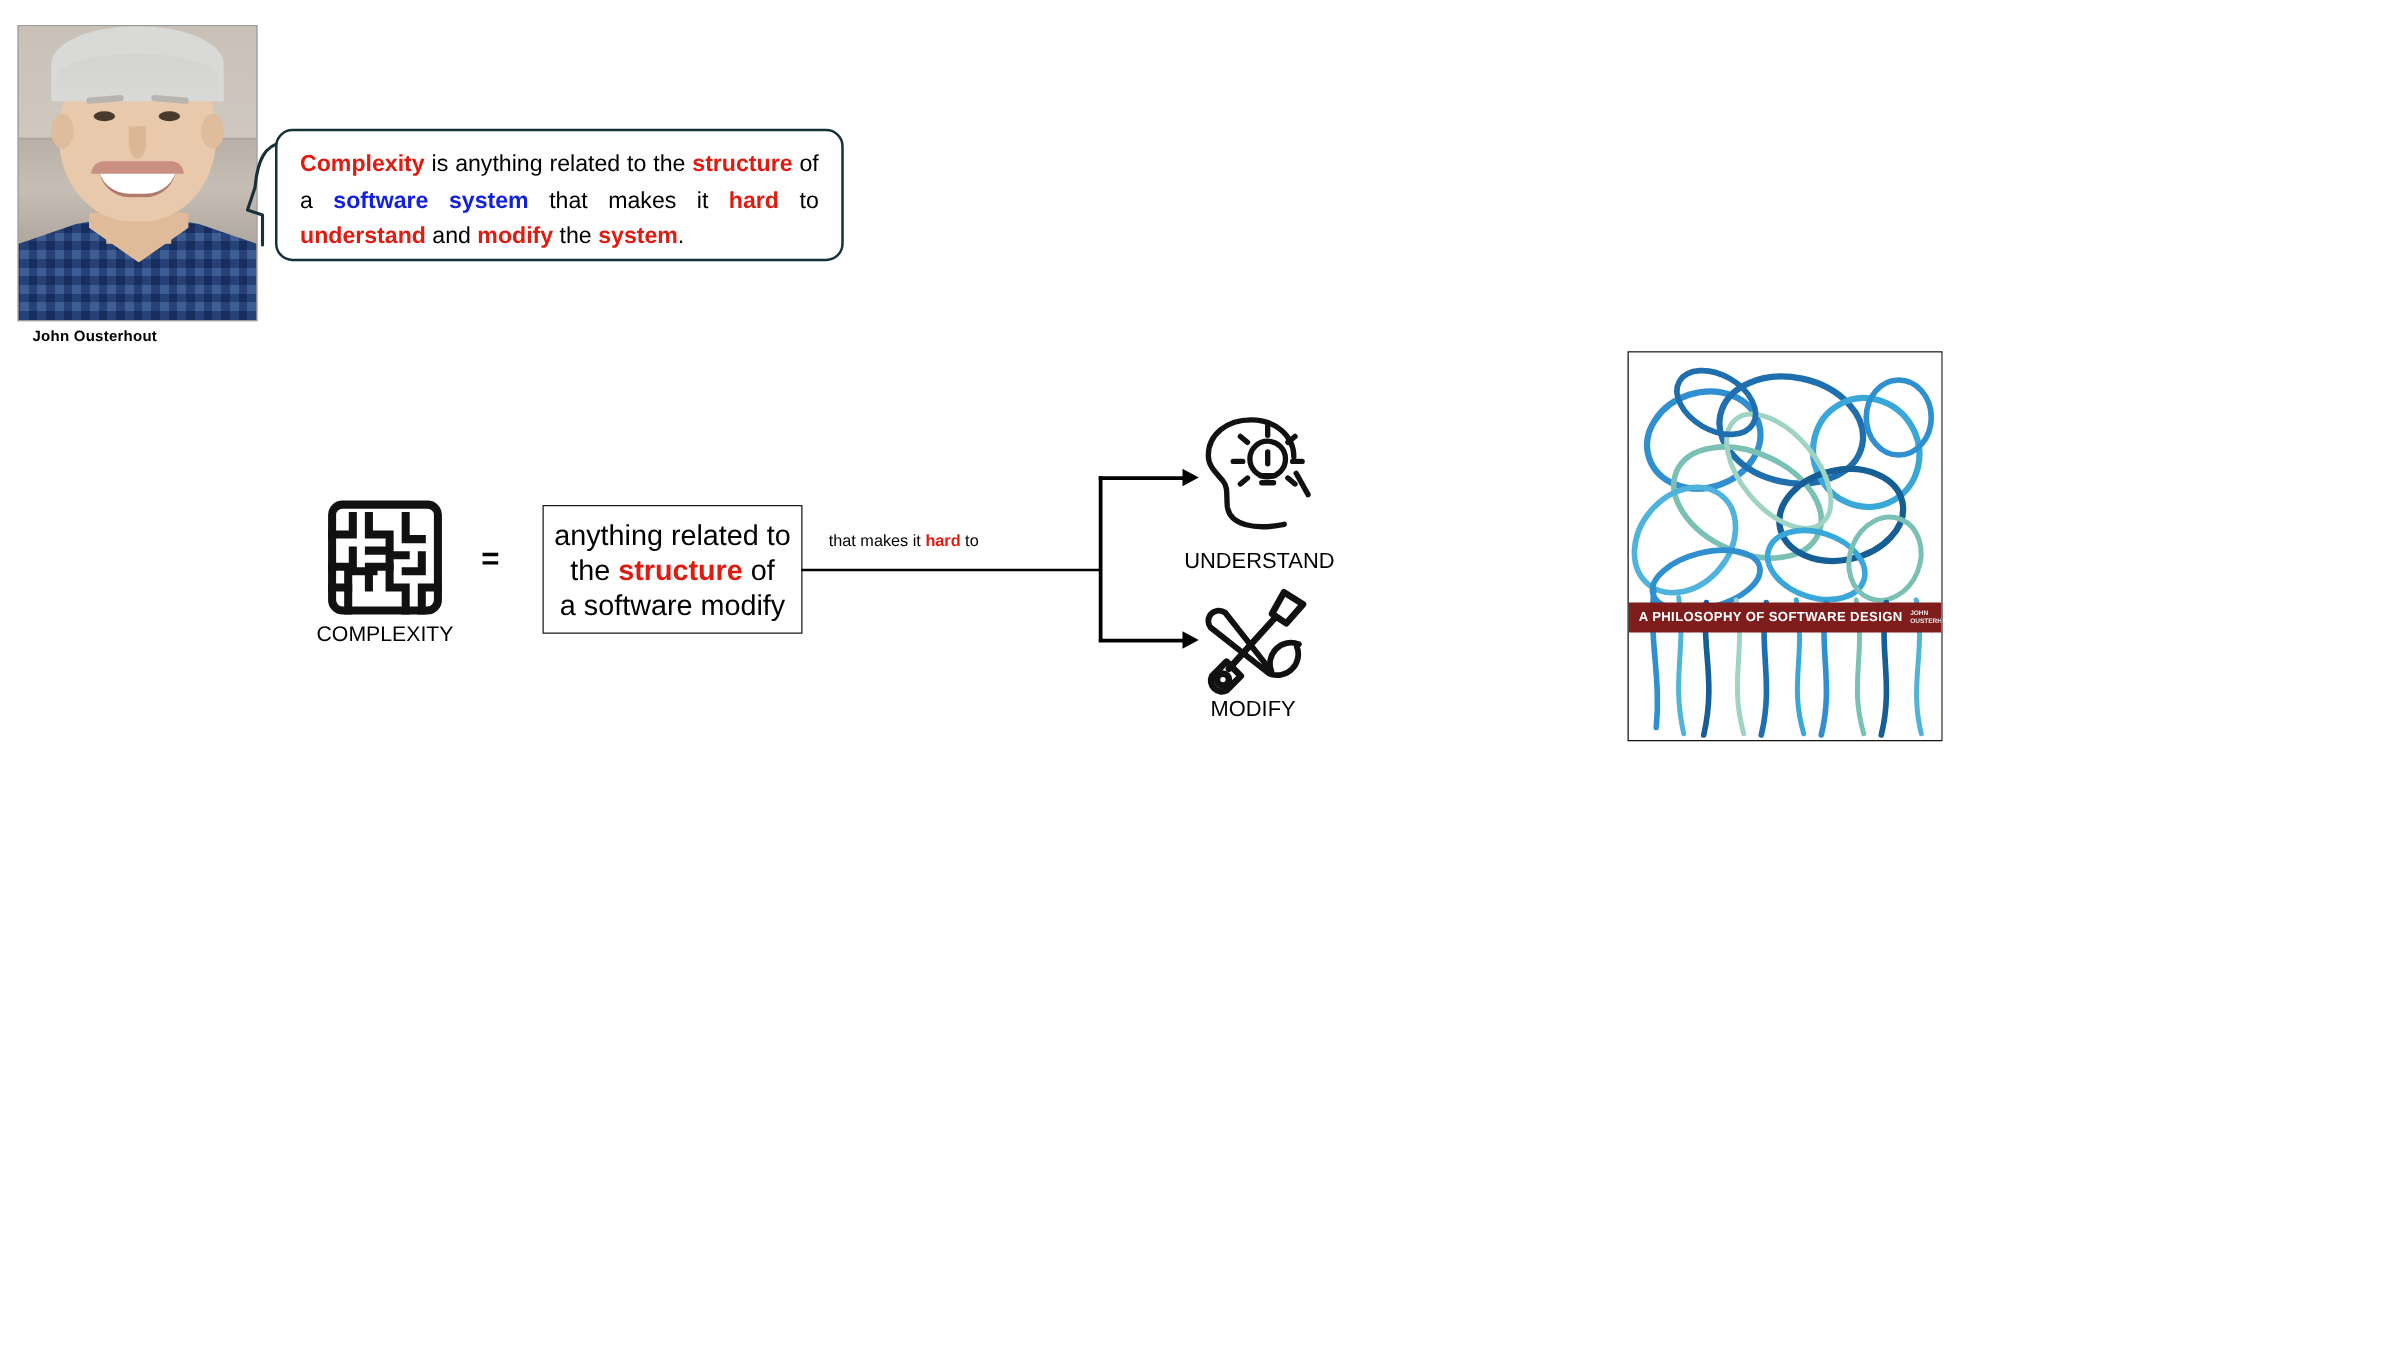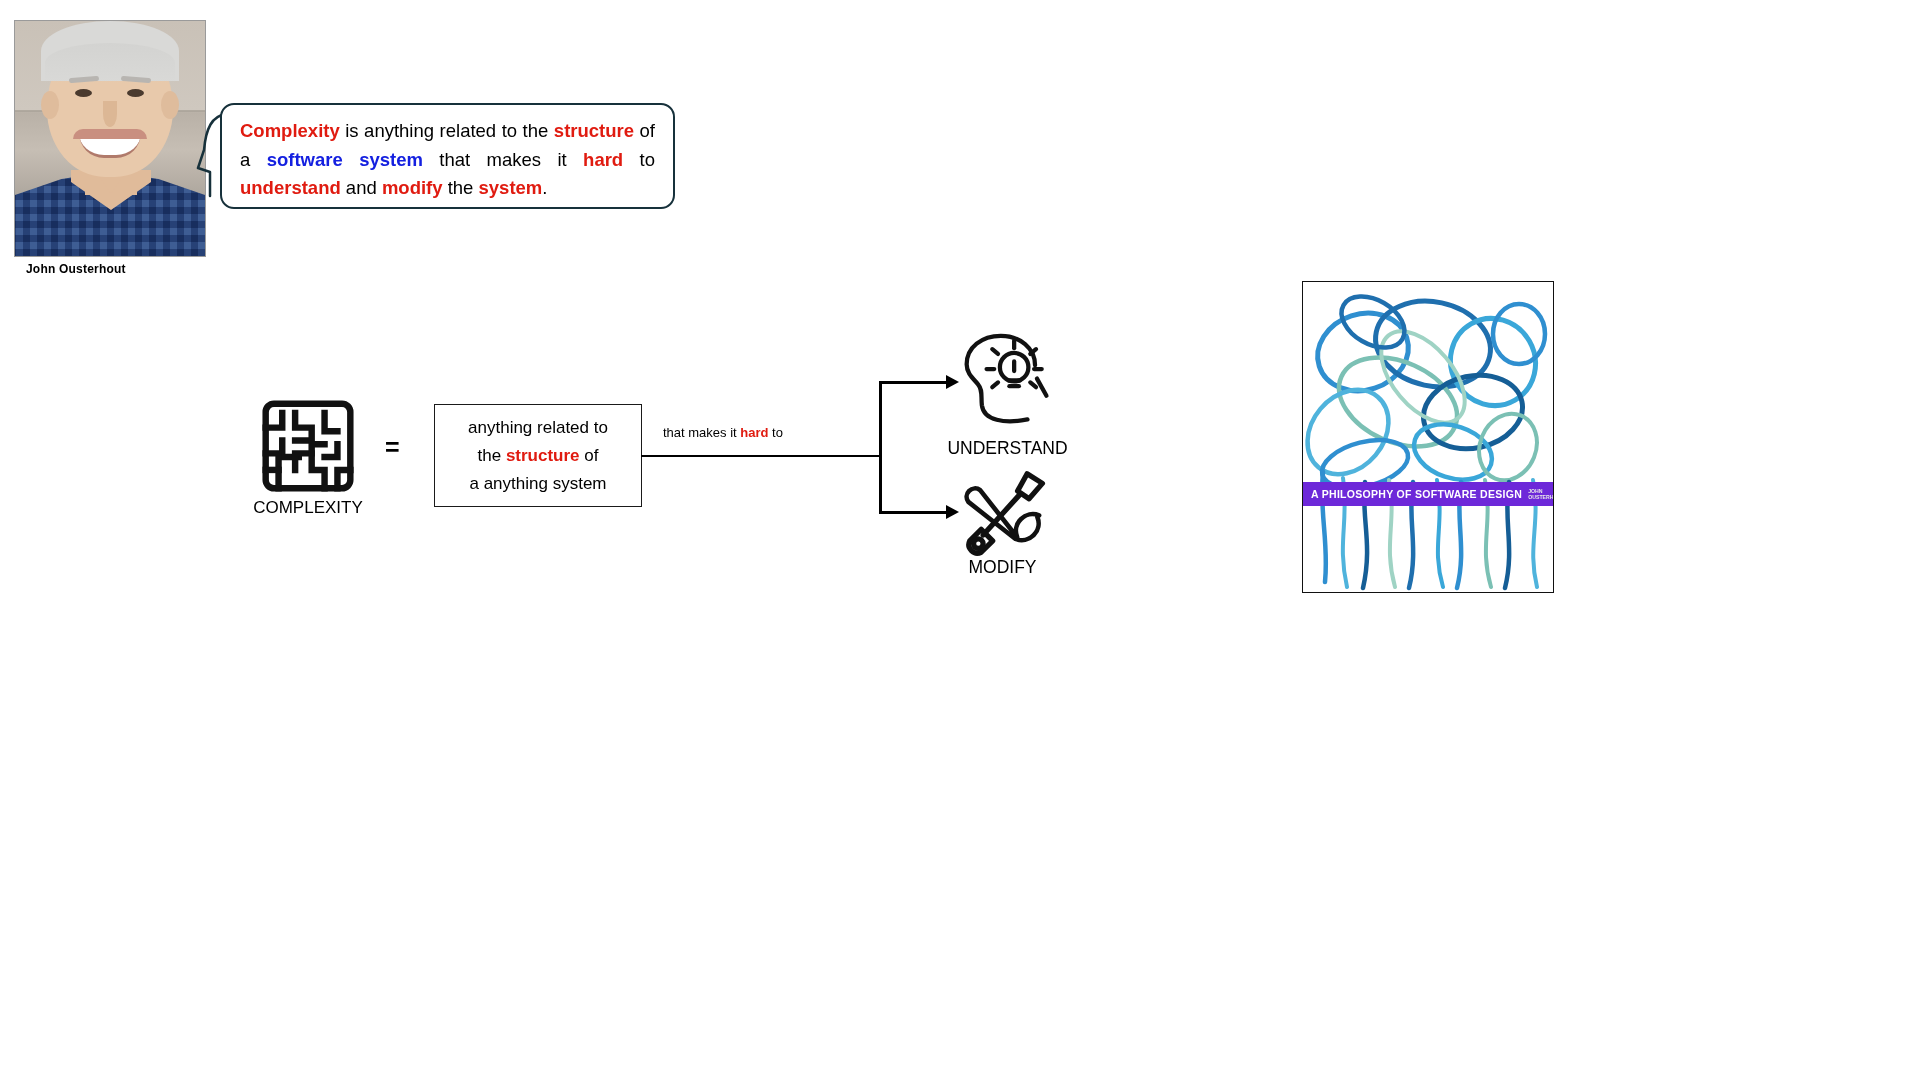--- a/index.html
+++ b/index.html
@@ -78,21 +78,21 @@
   
   #maze-icon{left:262px;top:400px;width:92px;height:92px;}
   #complexity-label{left:240px;top:498px;width:136px;text-align:center;font-size:17px;}
 
   #equals-sign{left:385px;top:433px;font-size:25px;font-weight:bold;}
 
   #definition-box{
     left:434px;top:404px;width:208px;height:103px;
     border:1.6px solid #1a1a1a;background:#fff;box-sizing:border-box;
     display:flex;align-items:center;justify-content:center;
-    font-size:17px;line-height:28px;text-align:center;
+    font-size:23px;line-height:28px;text-align:center;
   }
 
   #connector-line{left:641px;top:455px;width:240px;height:2px;background:#000;}
   #connector-label{left:663px;top:425px;font-size:13px;white-space:nowrap;}
 
   #branch-vert{left:879px;top:381px;width:2.5px;height:132px;background:#000;}
   #branch-top{left:879px;top:381px;width:70px;height:2.5px;background:#000;}
   #branch-bot{left:879px;top:511px;width:70px;height:2.5px;background:#000;}
   .arrowhead{width:0;height:0;border-top:7px solid transparent;border-bottom:7px solid transparent;border-left:13px solid #000;}
   #arrow-top{left:946px;top:375px;}
@@ -101,21 +101,21 @@
   #understand-icon{left:955px;top:333px;width:105px;height:95px;}
   #understand-label{left:930px;top:438px;width:155px;text-align:center;font-size:17.5px;}
   #modify-icon{left:958px;top:470px;width:100px;height:88px;}
   #modify-label{left:925px;top:557px;width:155px;text-align:center;font-size:17.5px;}
 
   
   #book-cover{
     left:1302px;top:281px;width:252px;height:312px;
     border:1.5px solid #111;background:#fff;overflow:hidden;box-sizing:border-box;
   }
-  #book-band{position:absolute;left:0;right:0;top:200px;height:24px;background:#6d28d9;
+  #book-band{position:absolute;left:0;right:0;top:200px;height:24px;background:#7f1d1d;
     display:flex;align-items:center;}
   #book-title{color:#fff;font-size:10.5px;font-weight:bold;letter-spacing:.3px;margin-left:8px;white-space:nowrap;}
   #book-author{color:#e8e8e8;font-size:5.2px;font-weight:bold;line-height:6px;margin-left:6px;}
 </style>
 </head>
 <body>
 
 <div class="abs" id="photo-frame">
   <div class="photo-bg"></div>
   <div class="shirt"></div>
@@ -157,21 +157,21 @@
   </g>
 </svg>
 <div class="abs" id="complexity-label">COMPLEXITY</div>
 
 <div class="abs" id="equals-sign">=</div>
 
 <div class="abs" id="definition-box">
   <div>
     <span>anything related to</span><br>
     <span>the </span><span class="red">structure</span><span> of</span><br>
-    <span>a anything system</span>
+    <span>a software modify</span>
   </div>
 </div>
 
 <div class="abs" id="connector-line"></div>
 <div class="abs" id="connector-label"><span>that makes it </span><span class="red">hard</span><span> to</span></div>
 
 <div class="abs" id="branch-vert"></div>
 <div class="abs" id="branch-top"></div>
 <div class="abs" id="branch-bot"></div>
 <div class="abs arrowhead" id="arrow-top"></div>

